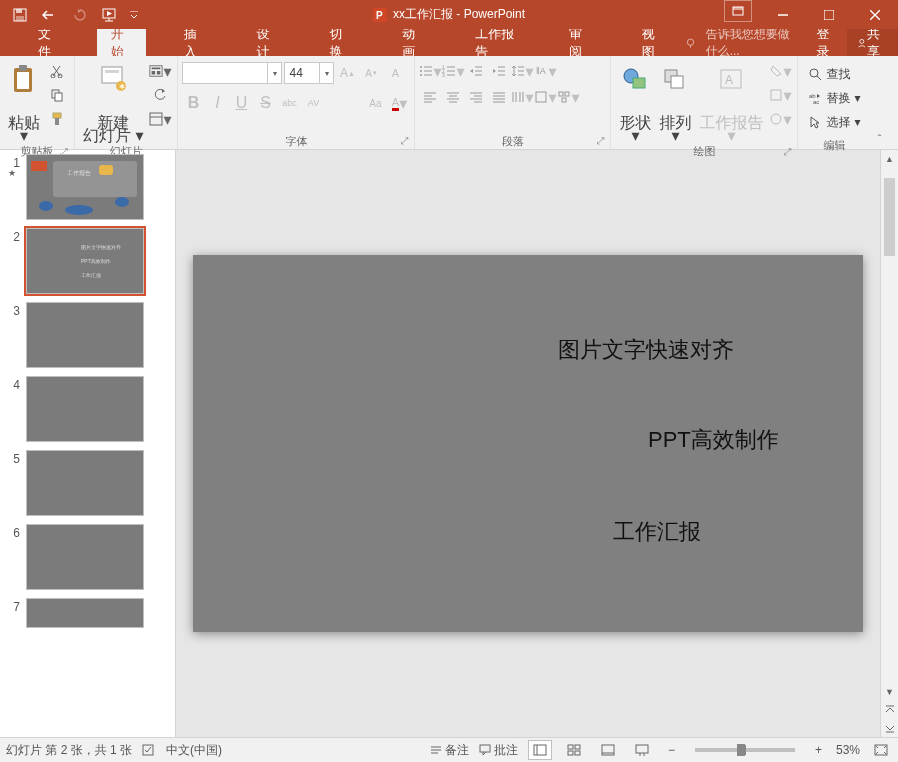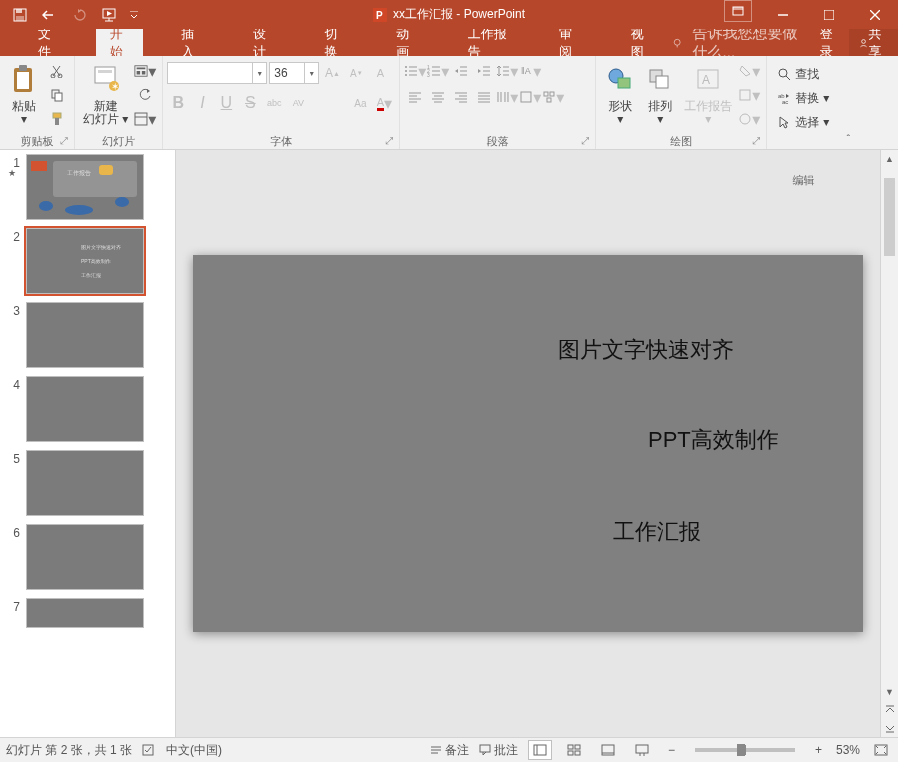--- a/index.html
+++ b/index.html
@@ -13,33 +13,33 @@
 .titlebar .winctrls { margin-left: auto; display: flex; }
 .titlebar .winbtn { width: 46px; height: 29px; display: flex; align-items: center; justify-content: center; cursor: pointer; }
 .ribbon-display { width: 28px; height: 22px; border: 1px solid rgba(255,255,255,.4); display:flex; align-items:center; justify-content:center; margin-right:8px;}
 
 
 .tabrow { height: 27px; background: #b7472a; display: flex; align-items: stretch; color: #fff; font-size: 13px; }
 .tab { padding: 0 14px; display:flex; align-items:center; cursor:pointer;margin-left:24px; }
 .tab.file { background: #b7472a; }
 .tab.active { background: #f1f1f1; color: #b7472a; }
 .tabrow .spacer { flex: 1; }
-.tell-me { display:flex; align-items:center; gap:10px; color: rgba(255,255,255,.7); font-size:15px; padding:0 8px; }
+.tell-me { display:flex; align-items:center; gap:10px; color: rgba(255,255,255,.7); font-size:12px; padding:0 8px; }
 .login { padding:0 10px; display:flex; align-items:center; cursor:pointer; }
 .share { padding:0 10px; display:flex; align-items:center; background: rgba(0,0,0,.08); cursor:pointer; }
 
 
 .ribbon { height: 94px; background: #f1f1f1; border-bottom: 1px solid #d4d4d4; display: flex; }
 .group { border-right: 1px solid #e1e1e1; padding: 2px 4px 0 4px; display:flex; flex-direction:column; }
 .group-body { flex:1; display:flex; align-items:flex-start; }
 .group-label { text-align:center; font-size:11px; color:#666; height:16px; display:flex; align-items:center; justify-content:center; position:relative;}
 .group-label .launcher { position:absolute; right:2px; font-size:10px; color:#888;}
 .big-btn { display:flex; flex-direction:column; align-items:center; padding: 2px 4px; cursor:pointer; font-size:12px; color:#444; min-width:40px;}
 .big-btn .ico { height: 40px; display:flex; align-items:center; justify-content:center; }
-.big-btn .lbl { font-size:12px; line-height:13px; text-align:center; }
+.big-btn .lbl { font-size:16px; line-height:13px; text-align:center;margin-top:16px; }
 .small-col { display:flex; flex-direction:column; justify-content:space-around; padding:2px; gap:2px;}
 .small-btn { width:22px; height:22px; display:flex; align-items:center; justify-content:center; cursor:pointer; color:#666;}
 .small-btn.disabled, .disabled { color: #c0c0c0 !important; pointer-events:none; }
 .font-row { display:flex; align-items:center; gap:2px; padding:2px 0; height:30px;}
 .font-combo { border:1px solid #c8c8c8; background:#fff; height:22px; font-size:12px; display:flex; align-items:center;}
 .font-name { width:84px; padding:0 4px; color:#999;}
 .font-size { width:34px; padding:0 4px; color:#444;}
 .combo-arrow { width:14px; border-left:1px solid #c8c8c8; height:100%; display:flex; align-items:center; justify-content:center; font-size:8px; color:#666;}
 .para-icons { display:flex; flex-direction:column;}
 .icon-row { display:flex; gap:1px; padding:2px 0;}
@@ -269,21 +269,21 @@
   </div>
 
   <div class="group" style="min-width:210px;">
     <div class="group-body" style="flex-direction:column;">
       <div class="font-row">
         <div class="font-combo">
             <div class="font-name"></div>
             <div class="combo-arrow">▾</div>
           </div>
         <div class="font-combo">
-            <div class="font-size">36</div>
+            <div class="font-size">44</div>
             <div class="combo-arrow">▾</div>
           </div>
         <div class="small-btn disabled" style="font-size:12px;">A<sup style="font-size:7px;">▲</sup></div>
         <div class="small-btn disabled" style="font-size:10px;">A<sup style="font-size:6px;">▼</sup></div>
         <div class="small-btn disabled">
             <span style="font-size:11px;">A</span>
           </div>
       </div>
       <div class="font-row">
         <div class="small-btn disabled">
@@ -450,21 +450,21 @@
               <circle cx="7" cy="7" r="5" fill="none" stroke="#bbb"></circle>
             </svg>▾</div>
       </div>
     </div>
     <div class="group-label">
         <span>绘图</span>
         <span class="launcher">⤢</span>
       </div>
   </div>
 
-  <div class="group" style="border-right:none;gap:35px;">
+  <div class="group" style="border-right:none;">
     <div class="group-body" style="flex-direction:column;padding:4px 2px;">
       <div class="edit-item">
           <svg width="14" height="14" viewBox="0 0 14 14">
             <circle cx="6" cy="6" r="4" fill="none" stroke="#555"></circle>
             <line x1="9" y1="9" x2="13" y2="13" stroke="#555"></line>
           </svg>
           <span>查找</span>
         </div>
       <div class="edit-item"><svg width="14" height="14" viewBox="0 0 14 14">
             <text x="1" y="7" font-size="6" fill="#555">ab</text>

